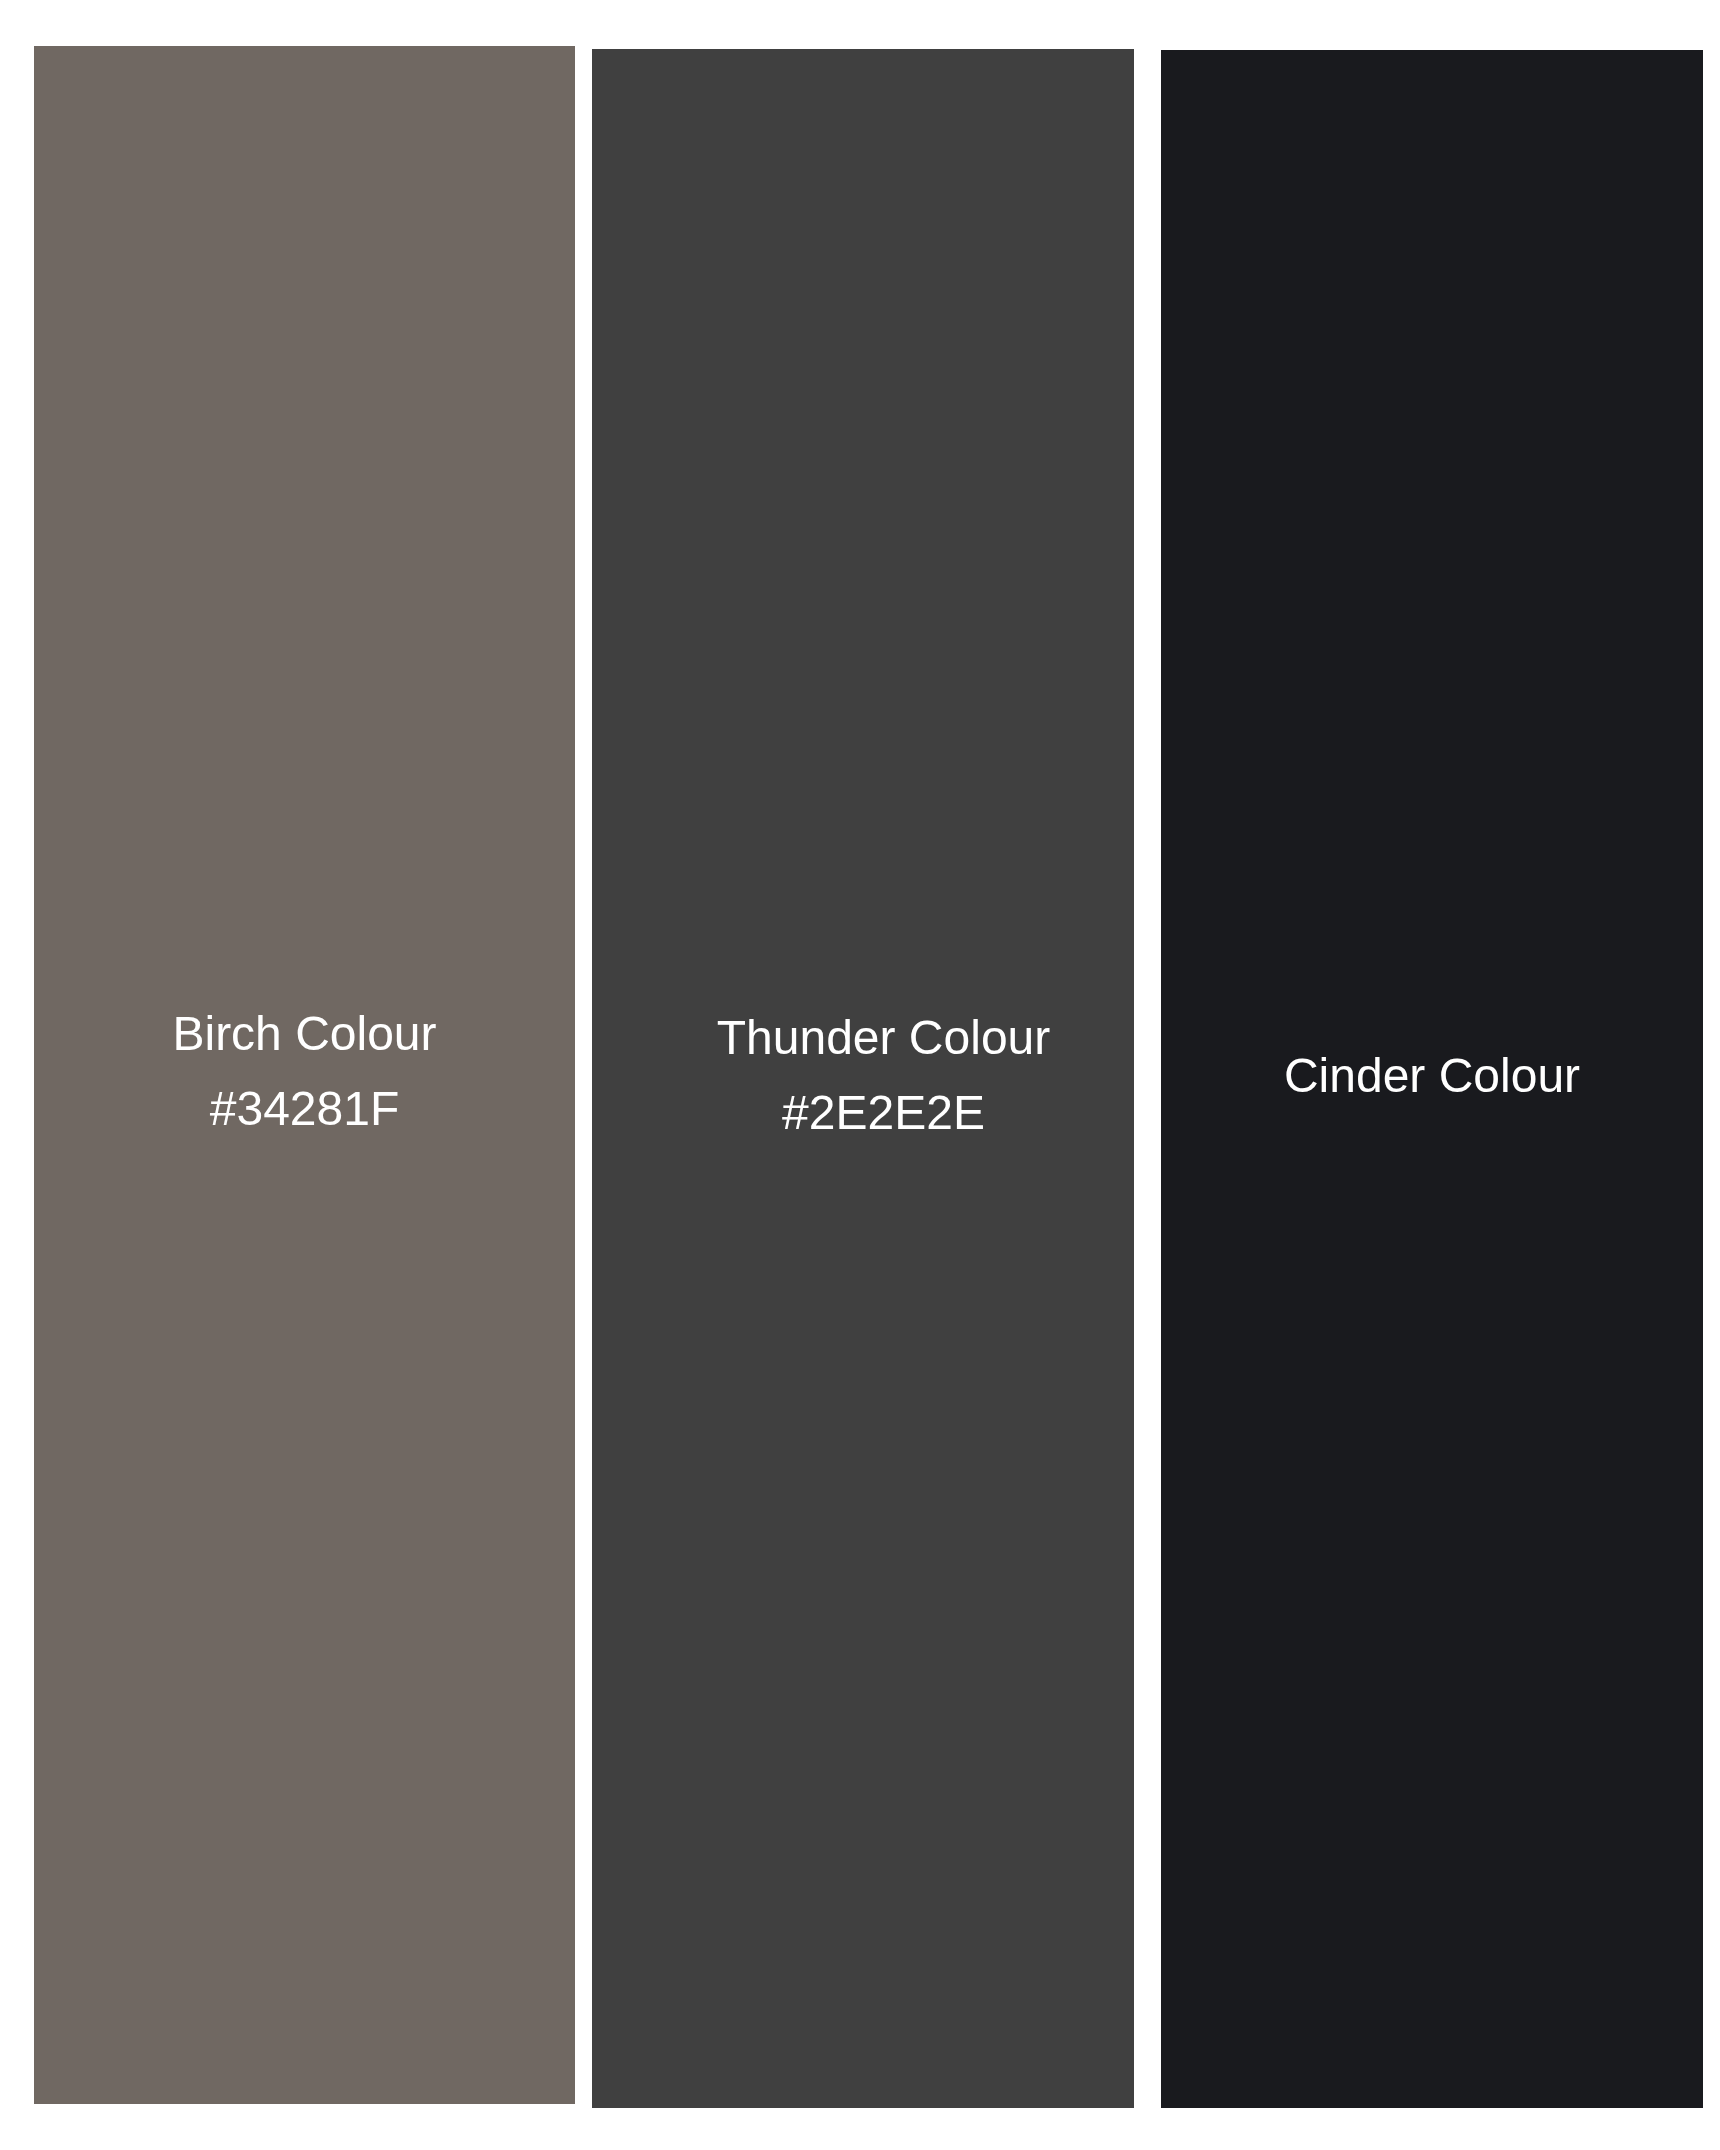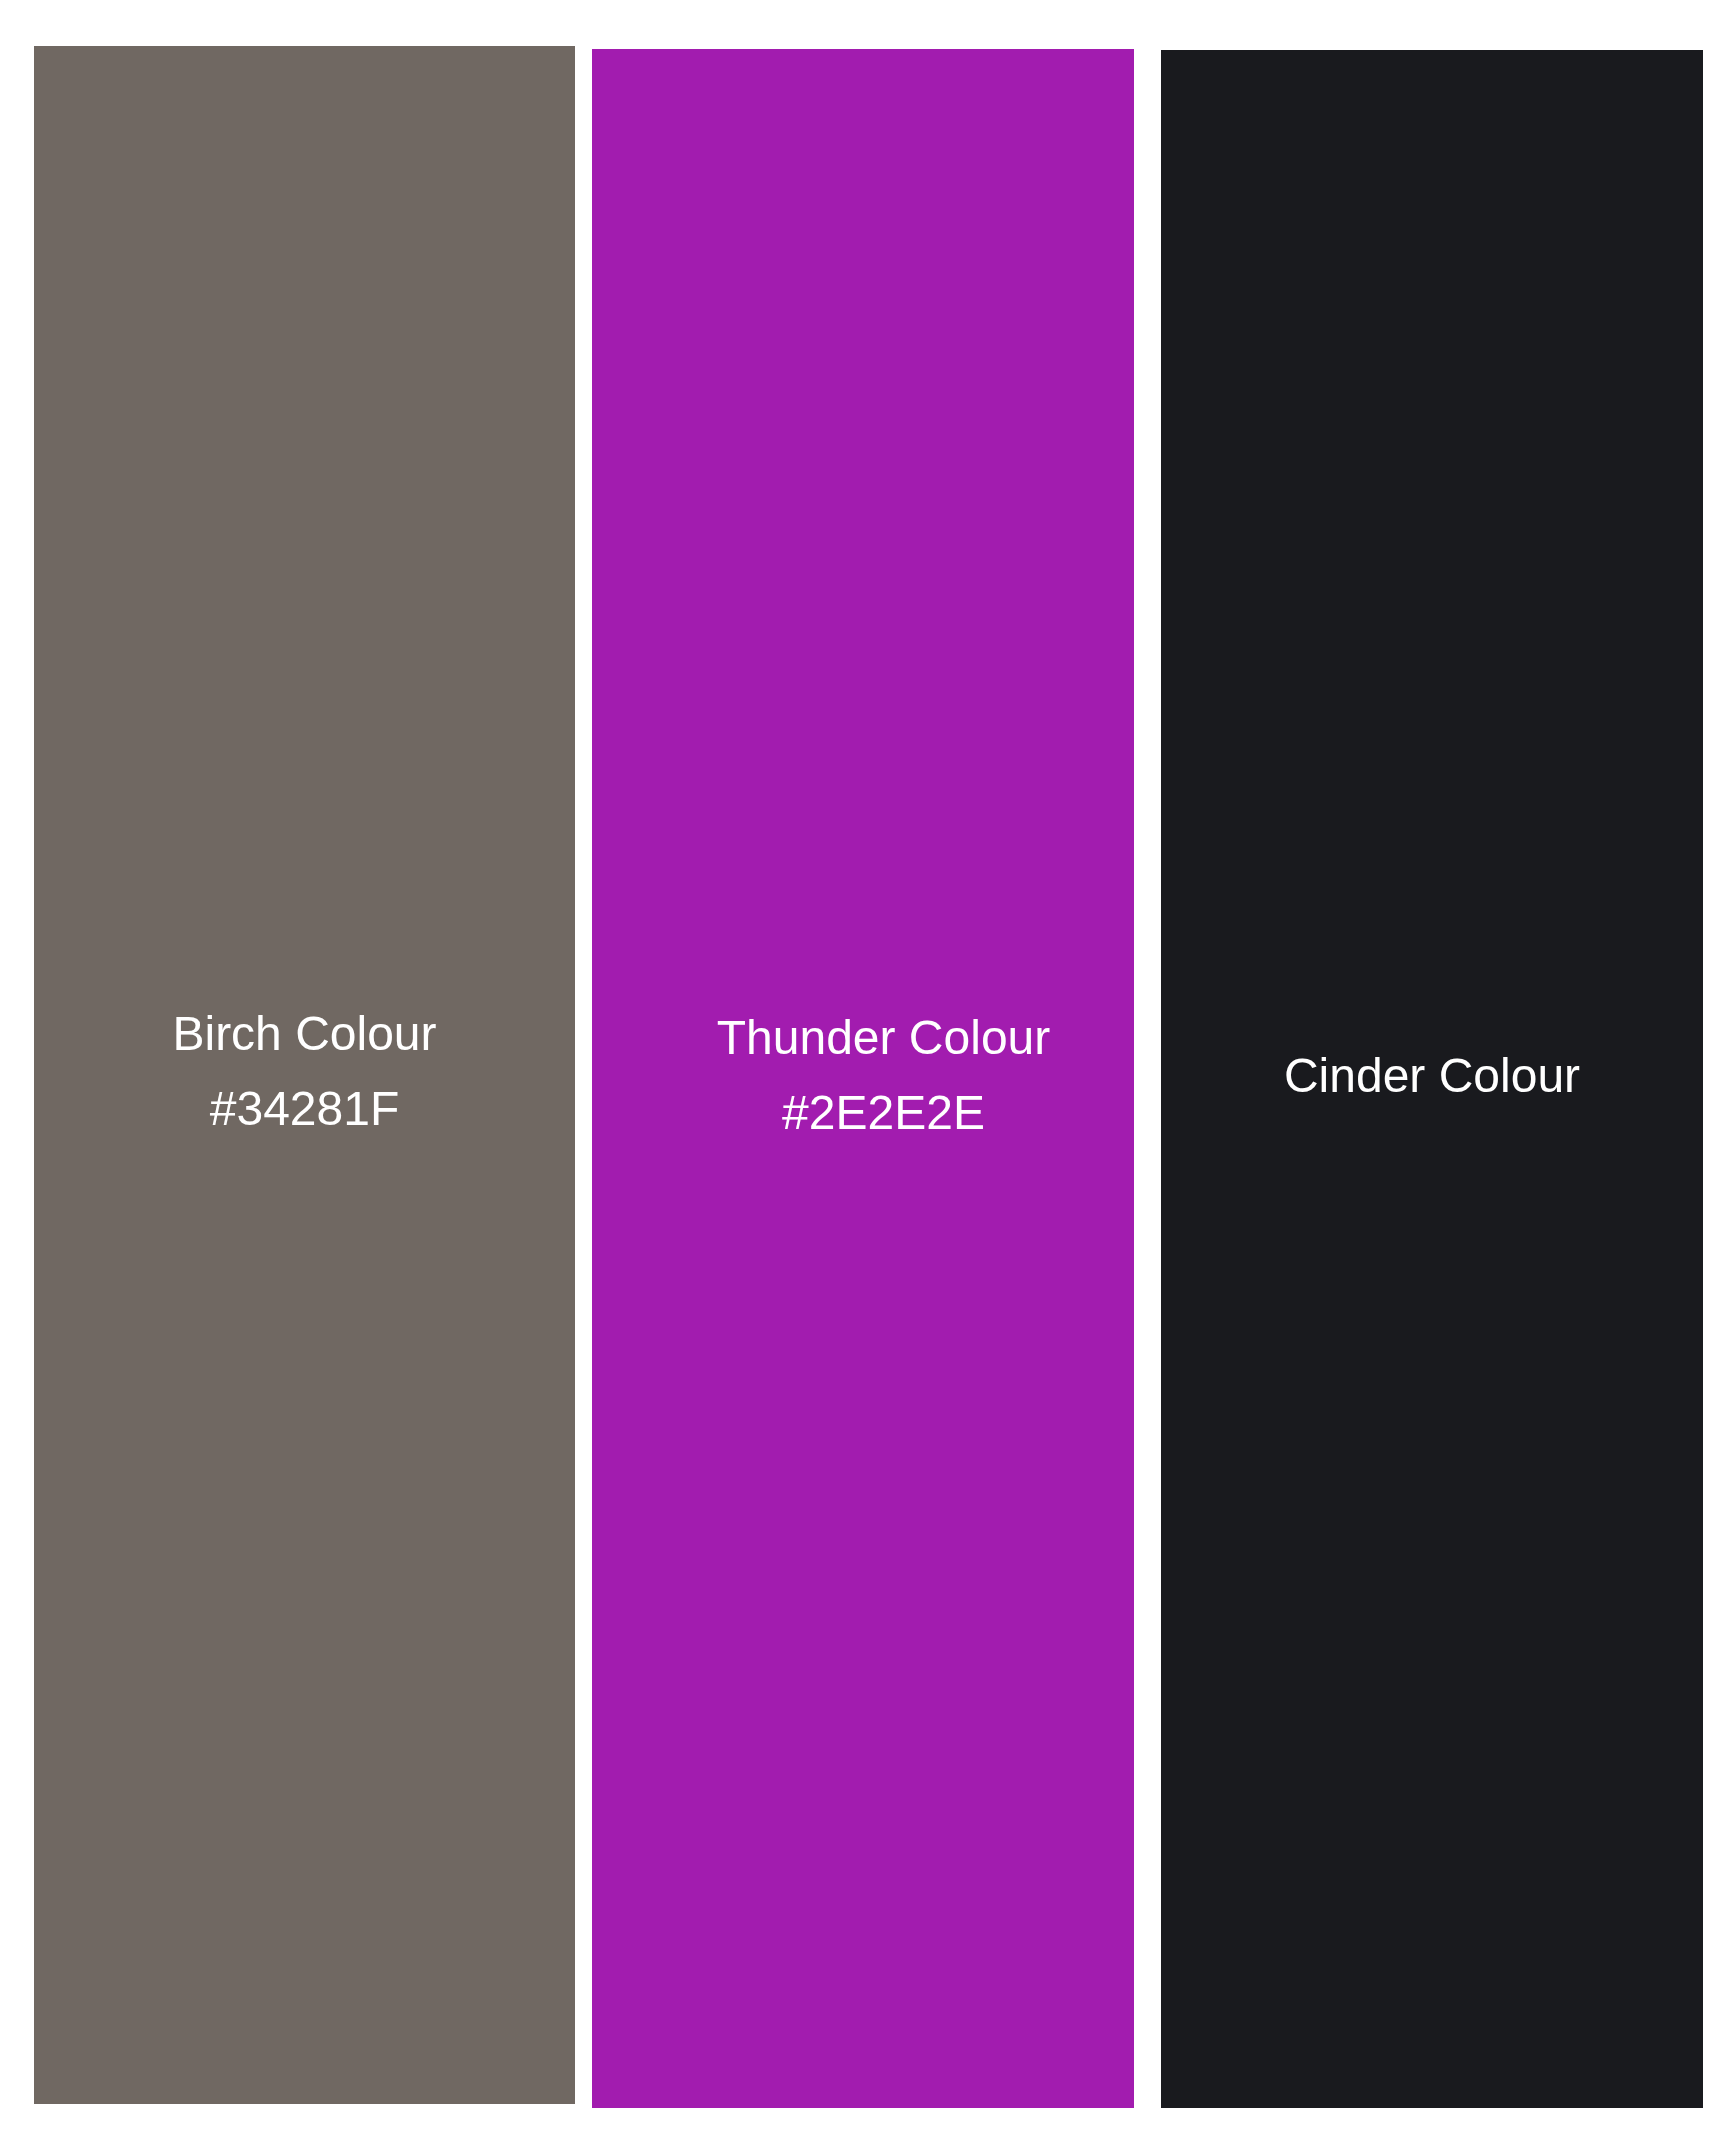--- a/index.html
+++ b/index.html
@@ -76,21 +76,21 @@
 
 <div id="palette-board" style="background: rgb(255, 255, 255);">
 
   <div class="swatch" id="swatch-birch" style="background-color: rgb(112, 104, 98);">
     <div class="swatch-label-block" style="color: rgb(255, 255, 255);">
       <span class="swatch-name">Birch Colour</span>
       <span class="swatch-hex">#34281F</span>
     </div>
   </div>
 
-  <div class="swatch" id="swatch-thunder" style="background-color: #a21caf; padding-left: 41px;">
+  <div class="swatch" id="swatch-thunder" style="background-color: #404040; padding-left: 41px;">
     <div class="swatch-label-block" style="color: rgb(255, 255, 255);">
       <span class="swatch-name">Thunder Colour</span>
       <span class="swatch-hex">#2E2E2E</span>
     </div>
   </div>
 
   <div class="swatch" id="swatch-cinder" style="background-color: rgb(25, 26, 30); margin-left: 12px;">
     <div class="swatch-label-block" style="color: rgb(255, 255, 255);">
       <span class="swatch-name">Cinder Colour</span>
     </div>

